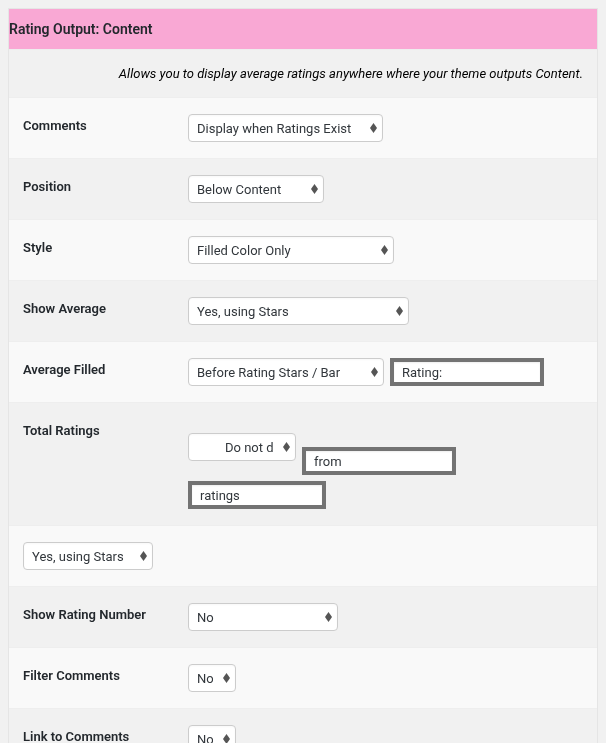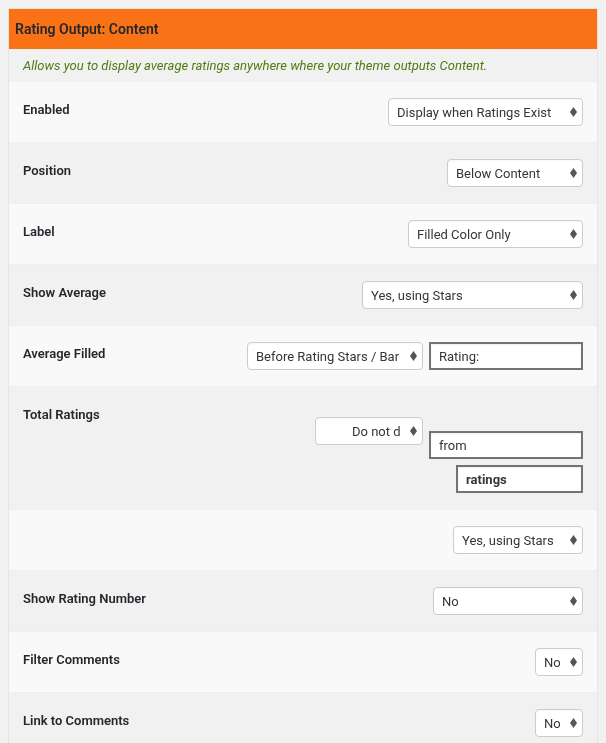--- a/index.html
+++ b/index.html
@@ -12,35 +12,36 @@
       font-size: 13px;
       background: #f1f1f1;
       padding: 8px;
       width: 606px;
     }
     .panel {
       background: #f1f1f1;
       border: 1px solid #e5e5e5;
     }
     .panel-header {
-      background: #f97316;
-      padding: 12px 6px;
+      background: #f9a8d4;
+      padding: 12px 0;
       border-bottom: 1px solid #eee;
     }
     .panel-header h2 {
       font-size: 14px;
       font-weight: 600;
       color: #23282d;
     }
     .panel-description {
-      padding: 8px 14px;
-      color: #4d7c0f;
+      padding: 16px 14px;
+      color: #000000;
       font-style: italic;
       font-size: 13px;
       background: #f1f1f1;
+      text-align: right;
     }
     .form-row {
       display: flex;
       align-items: flex-start;
       padding: 16px 14px;
       border-top: 1px solid #eee;
       background: #f9f9f9;
     }
     .form-row:nth-of-type(even) {
       background: #f1f1f1;
@@ -52,21 +53,20 @@
       color: #23282d;
       font-size: 13px;
       padding-top: 4px;
     }
     .form-control {
       flex: 1;
       display: flex;
       flex-wrap: wrap;
       gap: 6px;
       align-items: center;
-      justify-content: flex-end;
     }
     .select-wrapper {
       position: relative;
       display: inline-block;
     }
     .select-wrapper select {
       appearance: none;
       -webkit-appearance: none;
       background: #fff;
       border: 1px solid #ccc;
@@ -88,65 +88,64 @@
       display: flex;
       flex-direction: column;
       line-height: 0;
     }
     .select-arrows svg {
       width: 7px;
       height: 5px;
     }
     input[type="text"] {
       background: #fff;
-      border: 2px solid #737373;
+      border: 4px solid #737373;
       border-radius: 0;
       padding: 4px 8px;
       font-size: 13px;
       color: #32373c;
       font-family: inherit;
       height: 28px;
       box-shadow: inset 0 1px 2px rgba(0,0,0,0.07);
     }
     input[type="text"]::placeholder {
       color: #888;
     }
     .input-avg {
       width: 154px;
     }
     .input-total1 {
       width: 154px;
       margin-top: 28px;
     }
     .input-total2 {
-      width: 127px;
-      font-weight: bold;
+      width: 138px;
     }
     .sel-enabled select { width: 195px; }
     .sel-position select { width: 136px; }
-    .sel-style select { width: 175px; }
+    .sel-style select { width: 206px; }
     .sel-showavg select { width: 221px; }
-    .sel-avglabel select { width: 176px; }
+    .sel-avglabel select { width: 196px; }
     .sel-totalratings select { width: 108px; padding-left: 36px; }
     .sel-breakdown select { width: 130px; }
     .sel-ratingnum select { width: 150px; }
     .sel-filter select { width: 48px; }
     .sel-link select { width: 48px; }
   </style>
 </head>
 <body>
 
 <div class="panel">
   <div class="panel-header">
     <h2>Rating Output: Content</h2>
   </div>
   <div class="panel-description">Allows you to display average ratings anywhere where your theme outputs Content.</div>
 
   <div class="form-row">
-    <div class="form-label">Enabled</div>
+    <div class="form-label">Comments</div>
     <div class="form-control">
       <div class="select-wrapper sel-enabled">
         <select>
           <option>Display when Ratings Exist</option>
         </select>
         <span class="select-arrows">
           <svg viewBox="0 0 7 5">
               <path d="M0 5 L3.5 0 L7 5 Z" fill="#555"></path>
             </svg>
           <svg viewBox="0 0 7 5">
@@ -170,21 +169,21 @@
             </svg>
           <svg viewBox="0 0 7 5">
               <path d="M0 0 L3.5 5 L7 0 Z" fill="#555"></path>
             </svg>
         </span>
       </div>
     </div>
   </div>
 
   <div class="form-row">
-    <div class="form-label">Label</div>
+    <div class="form-label">Style</div>
     <div class="form-control">
       <div class="select-wrapper sel-style">
         <select>
           <option>Filled Color Only</option>
         </select>
         <span class="select-arrows">
           <svg viewBox="0 0 7 5">
               <path d="M0 5 L3.5 0 L7 5 Z" fill="#555"></path>
             </svg>
           <svg viewBox="0 0 7 5">

